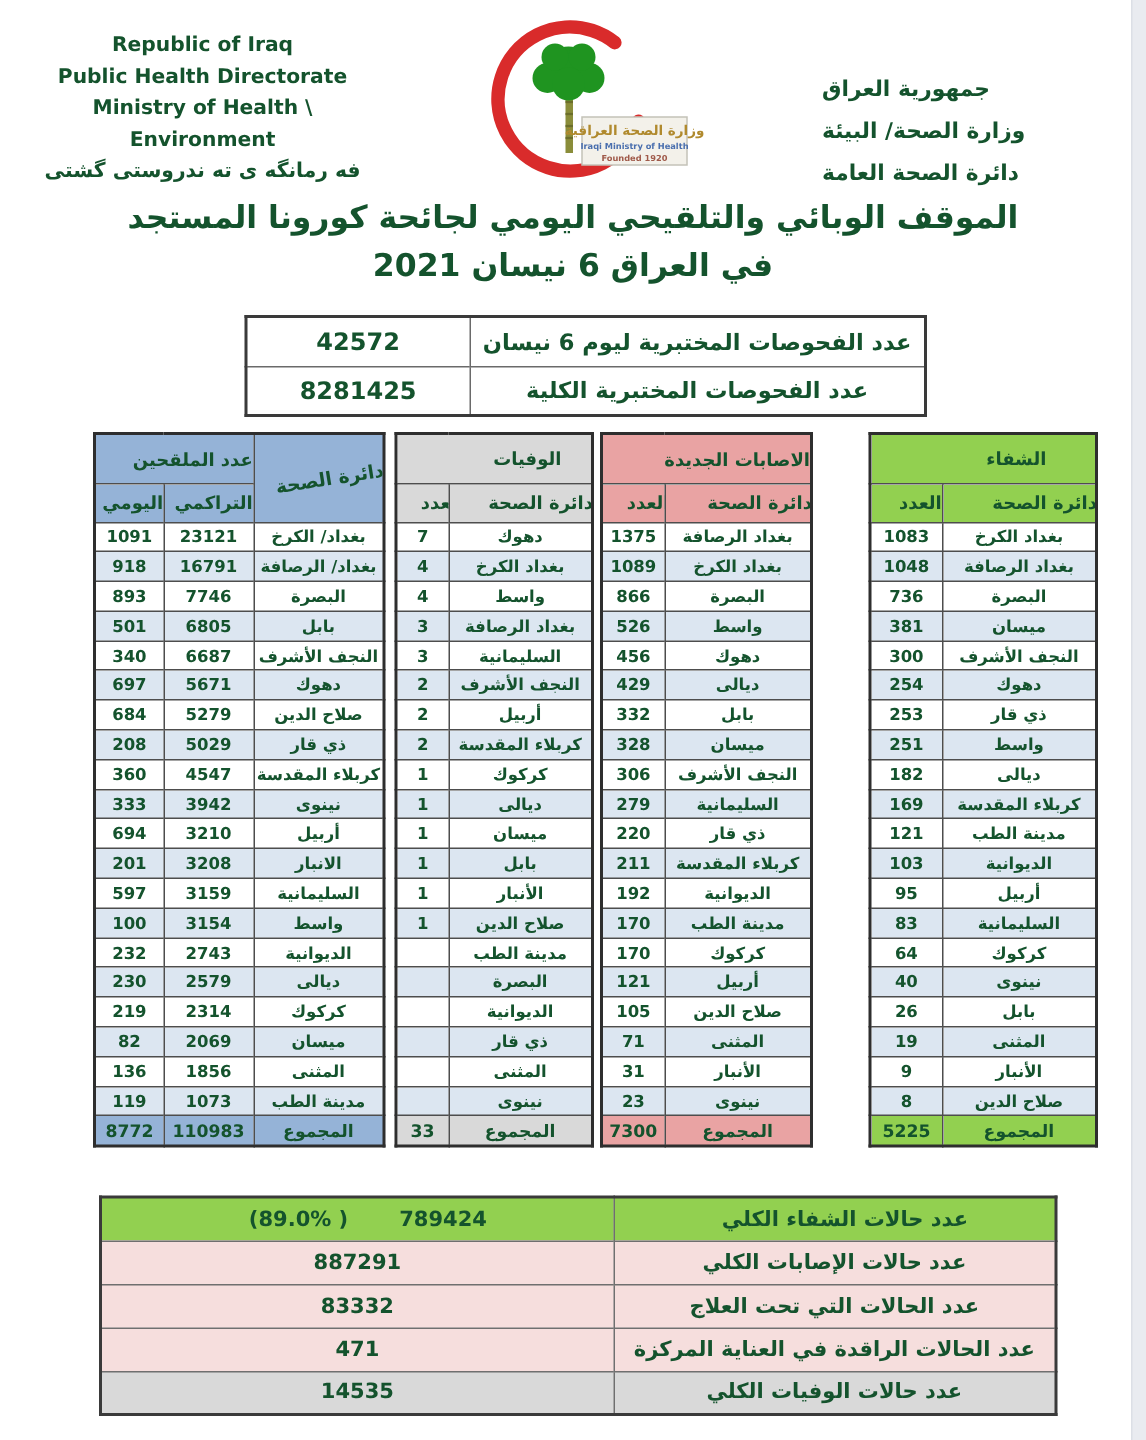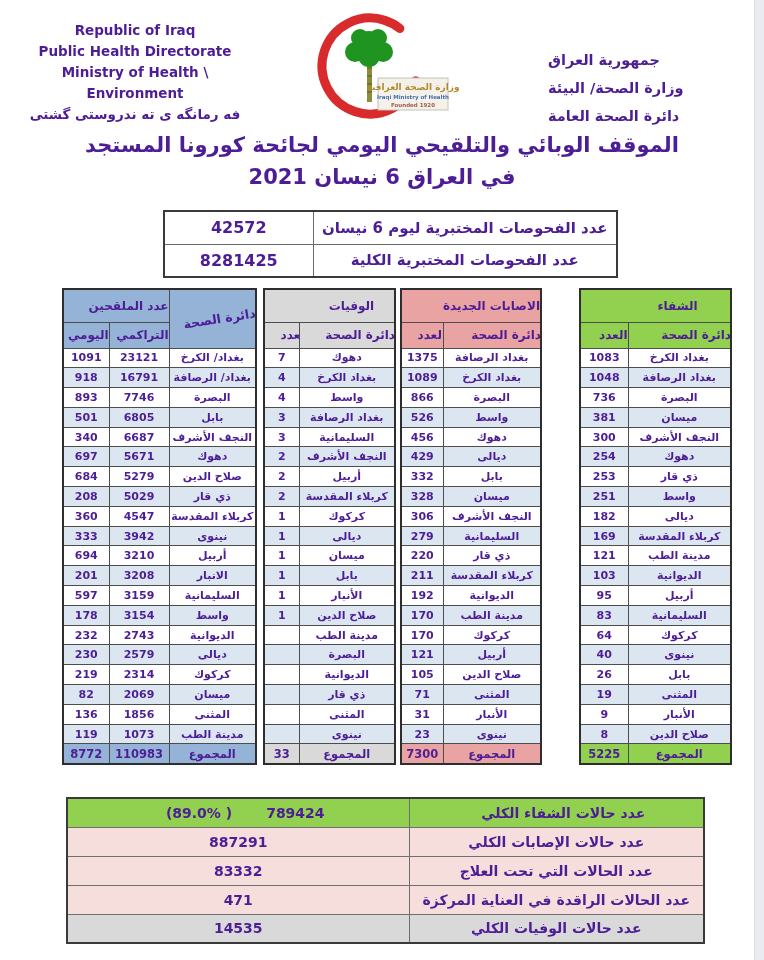--- a/index.html
+++ b/index.html
@@ -1,23 +1,23 @@
 <!DOCTYPE html>
 <html lang="ar"><head>
 <meta charset="utf-8">
 <style>
   html,body{margin:0;padding:0;}
   body{background:#ffffff;font-family:"DejaVu Sans","Liberation Sans",sans-serif;}
-  .page{position:relative;width:764px;height:960px;background:#ffffff;overflow:hidden;font-weight:bold;color:#4c1d95;}
+  .page{position:relative;width:764px;height:960px;background:#ffffff;overflow:hidden;font-weight:bold;color:#14532d;}
   .scan-edge{position:absolute;top:0;right:0;width:9px;height:100%;background:#e9ebf0;border-left:1px solid #dcdfe6;}
 
   
   .hdr-en{position:absolute;left:16px;top:20px;width:238px;text-align:center;font-size:13.5px;line-height:21px;}
   .hdr-ar{position:absolute;left:548px;top:26px;width:198px;text-align:left;font-size:14.5px;line-height:28px;direction:rtl;margin-top:20px;}
-  .logo{position:absolute;left:290px;top:8px;width:190px;height:122px;}
+  .logo{position:absolute;left:300px;top:8px;width:190px;height:122px;}
 
   .title-block{position:absolute;left:0;top:129px;width:764px;text-align:center;font-size:21px;line-height:32px;direction:rtl;}
 
   
   table{border-collapse:collapse;table-layout:fixed;}
   .tests{position:absolute;left:163px;top:210px;width:453px;border:2px solid #3a3a3a;direction:rtl;}
   .tests td{border:1.5px solid #6a6a6a;text-align:center;padding:0;}
   .tests tr{height:33px;}
   .tests .tl{font-size:15px;}
   .tests .tv{font-size:16px;}
@@ -211,21 +211,21 @@
             <td>201</td>
           </tr>
           <tr class="dr">
             <td>السليمانية</td>
             <td>3159</td>
             <td>597</td>
           </tr>
           <tr class="dr stripe">
             <td>واسط</td>
             <td>3154</td>
-            <td>178</td>
+            <td>100</td>
           </tr>
           <tr class="dr">
             <td>الديوانية</td>
             <td>2743</td>
             <td>232</td>
           </tr>
           <tr class="dr stripe">
             <td>ديالى</td>
             <td>2579</td>
             <td>230</td>

